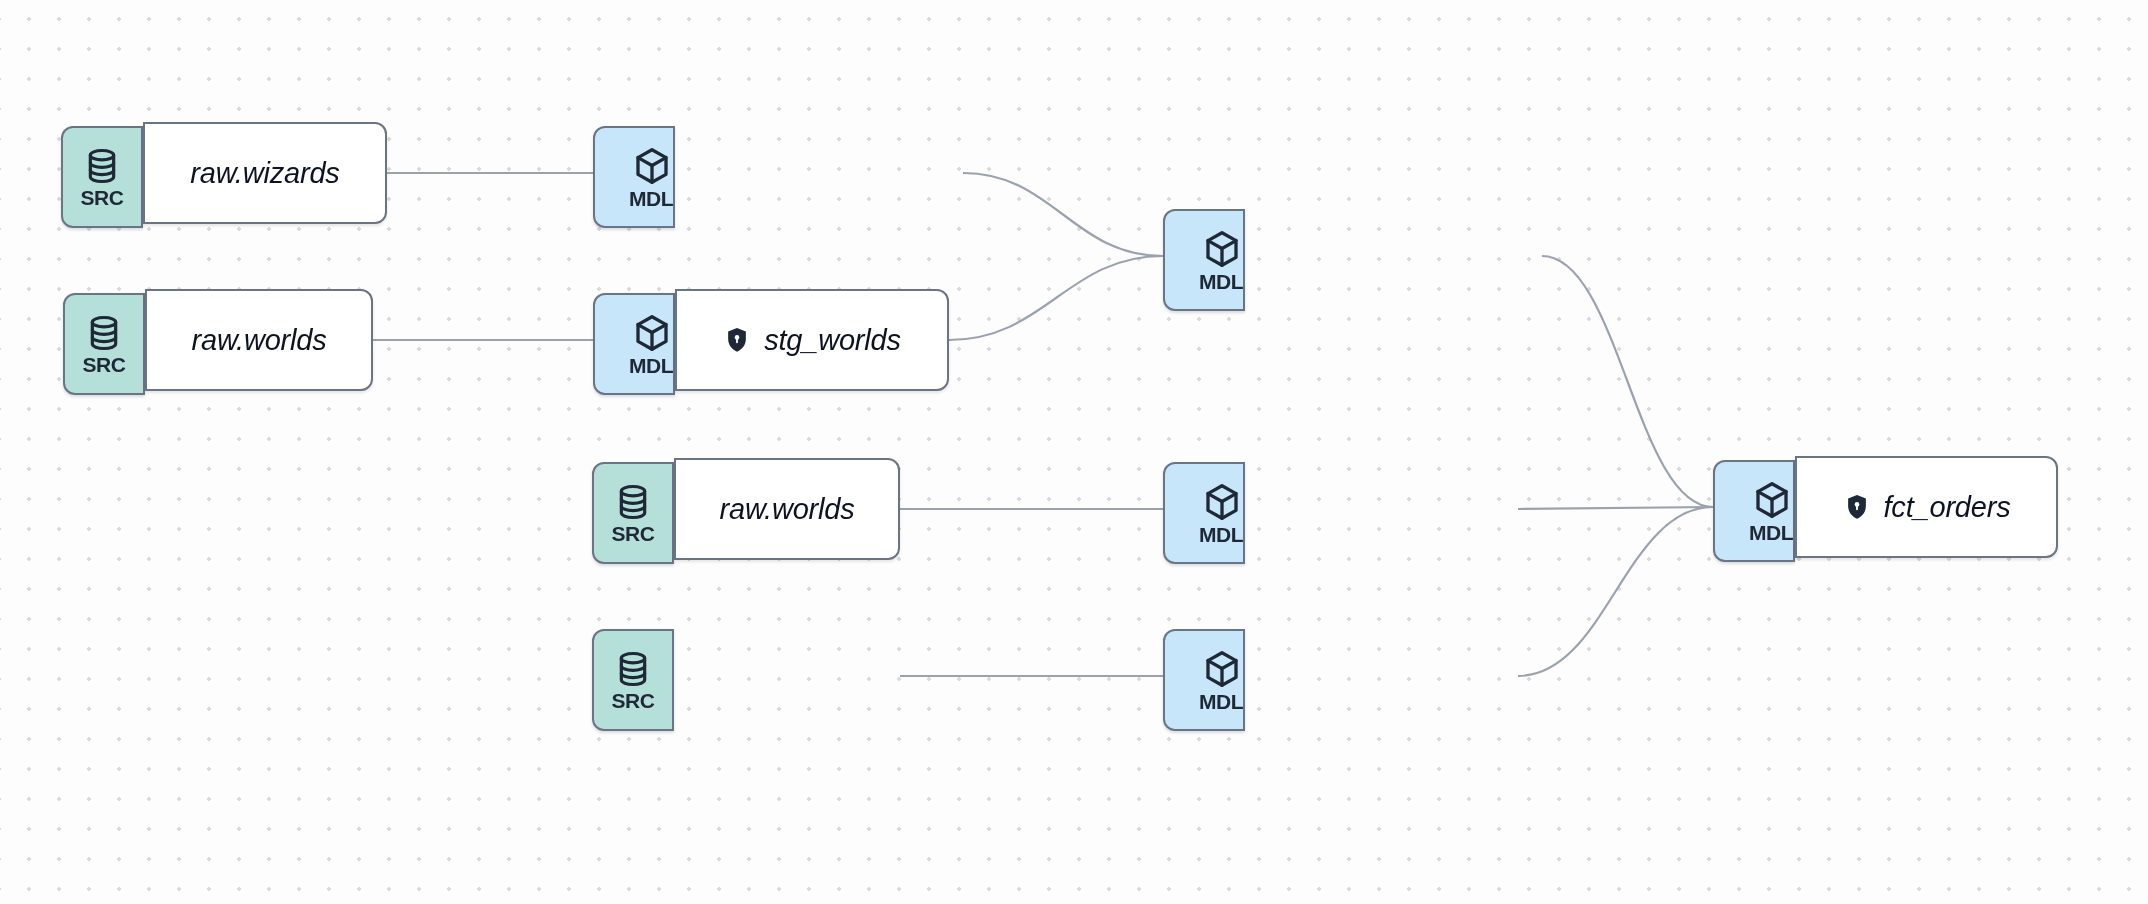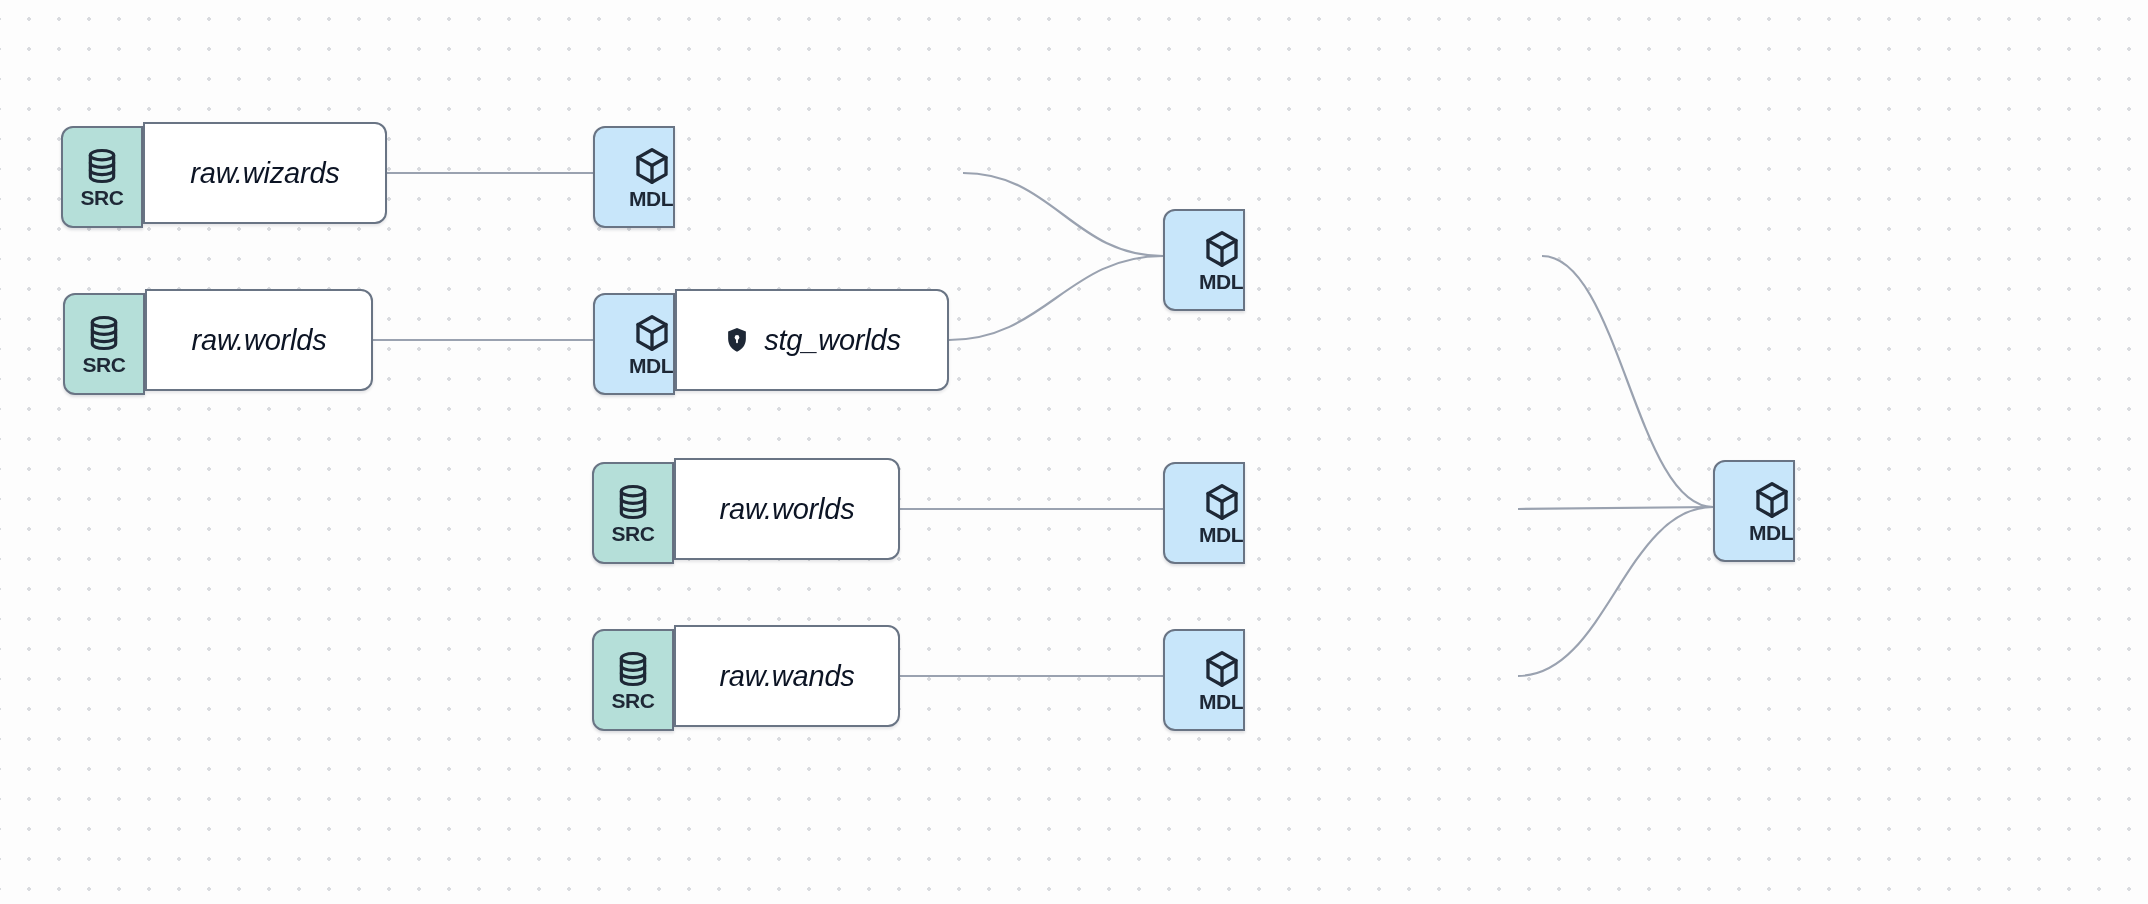--- a/index.html
+++ b/index.html
@@ -198,23 +198,20 @@
       <span class="bicon">
         <svg width="40" height="40" viewBox="0 0 24 24" fill="none" stroke="currentColor" stroke-width="1.9" stroke-linecap="round" stroke-linejoin="round">
             <ellipse cx="12" cy="5.5" rx="7" ry="2.8"></ellipse>
             <path d="M5 5.5 V18.5 C5 20.1 8.1 21.3 12 21.3 C15.9 21.3 19 20.1 19 18.5 V5.5"></path>
             <path d="M5 10 C5 11.6 8.1 12.8 12 12.8 C15.9 12.8 19 11.6 19 10"></path>
             <path d="M5 14.4 C5 16 8.1 17.2 12 17.2 C15.9 17.2 19 16 19 14.4"></path>
           </svg>
       </span>
       <span class="badge-label">SRC</span>
     </div>
-    <div class="body">
-      <span class="node-label">raw.wands</span>
-    </div>
   </div>
 
   <div class="node" style="left:1163px;top:625px;width:355px">
     <div class="badge mdl">
       <span class="bicon">
         <svg width="42" height="42" viewBox="0 0 24 24" fill="none" stroke="currentColor" stroke-width="1.9" stroke-linecap="round" stroke-linejoin="round">
             <path d="M12 2.7 L20 7.2 V16.8 L12 21.3 L4 16.8 V7.2 Z"></path>
             <path d="M4 7.2 L12 11.7 L20 7.2"></path>
             <path d="M12 11.7 V21.3"></path>
           </svg>
@@ -227,15 +224,25 @@
     <div class="badge mdl">
       <span class="bicon">
         <svg width="42" height="42" viewBox="0 0 24 24" fill="none" stroke="currentColor" stroke-width="1.9" stroke-linecap="round" stroke-linejoin="round">
             <path d="M12 2.7 L20 7.2 V16.8 L12 21.3 L4 16.8 V7.2 Z"></path>
             <path d="M4 7.2 L12 11.7 L20 7.2"></path>
             <path d="M12 11.7 V21.3"></path>
           </svg>
       </span>
       <span class="badge-label">MDL</span>
     </div>
+    <div class="body">
+      <span class="shield">
+        <svg width="28" height="28" viewBox="0 0 24 24">
+            <path d="M12 1.8 L19.6 4.7 V11 C19.6 16.4 16.4 20.2 12 22 C7.6 20.2 4.4 16.4 4.4 11 V4.7 Z" fill="currentColor"></path>
+            <circle cx="12" cy="9.8" r="2" fill="#fff"></circle>
+            <rect x="11.2" y="10.8" width="1.6" height="4" rx="0.8" fill="#fff"></rect>
+          </svg>
+      </span>
+      <span class="node-label">fct_orders</span>
+    </div>
   </div>
 
 </div>
 
 </body></html>

